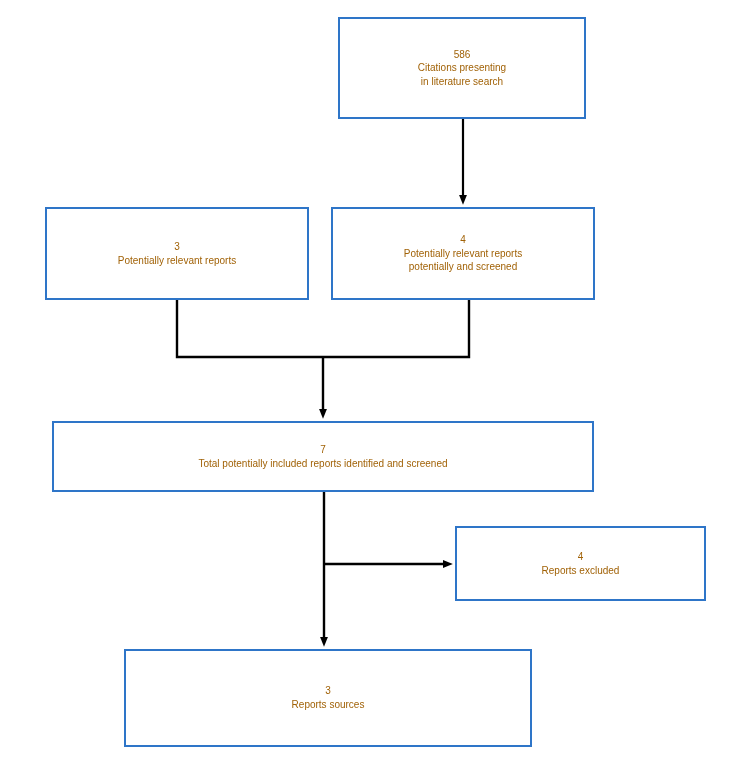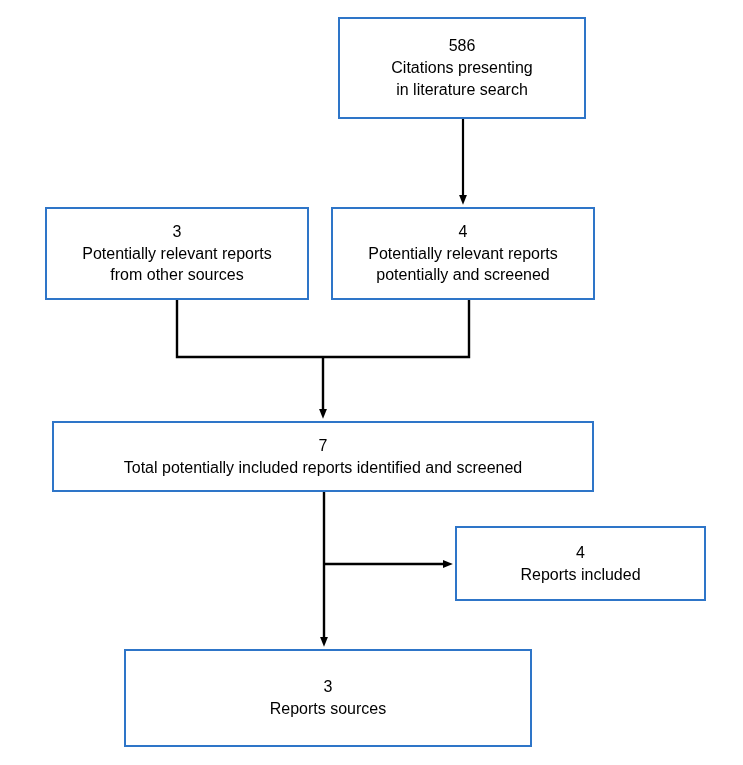--- a/index.html
+++ b/index.html
@@ -21,23 +21,23 @@
   .node {
     position: absolute;
     box-sizing: border-box;
     border: 2px solid #2e75c8;
     background: #ffffff;
     display: flex;
     flex-direction: column;
     align-items: center;
     justify-content: center;
     text-align: center;
-    font-size: 16px;
+    font-size: 10px;
     line-height: 1.36;
-    color: #000000;
+    color: #a16207;
     padding: 2px 6px;
   }
   .node .ln {
     display: block;
     white-space: nowrap;
   }
   
   #node-citations      { left: 338px; top: 17px;  width: 248px; height: 102px; }
   #node-other-sources  { left: 45px;  top: 207px; width: 264px; height: 93px;  }
   #node-identified     { left: 331px; top: 207px; width: 264px; height: 93px;  }
@@ -93,37 +93,36 @@
 
   <div class="node" id="node-citations">
     <span class="ln">586</span>
     <span class="ln">Citations presenting</span>
     <span class="ln">in literature search</span>
   </div>
 
   <div class="node" id="node-other-sources">
     <span class="ln">3</span>
     <span class="ln">Potentially relevant reports</span>
-    <span class="ln">from other sources</span>
   </div>
 
   <div class="node" id="node-identified">
     <span class="ln">4</span>
     <span class="ln">Potentially relevant reports</span>
     <span class="ln">potentially and screened</span>
   </div>
 
   <div class="node" id="node-total">
     <span class="ln">7</span>
     <span class="ln">Total potentially included reports identified and screened</span>
   </div>
 
   <div class="node" id="node-excluded">
     <span class="ln">4</span>
-    <span class="ln">Reports included</span>
+    <span class="ln">Reports excluded</span>
   </div>
 
   <div class="node" id="node-included">
     <span class="ln">3</span>
     <span class="ln">Reports sources</span>
   </div>
 
 </div>
 
 </body></html>

